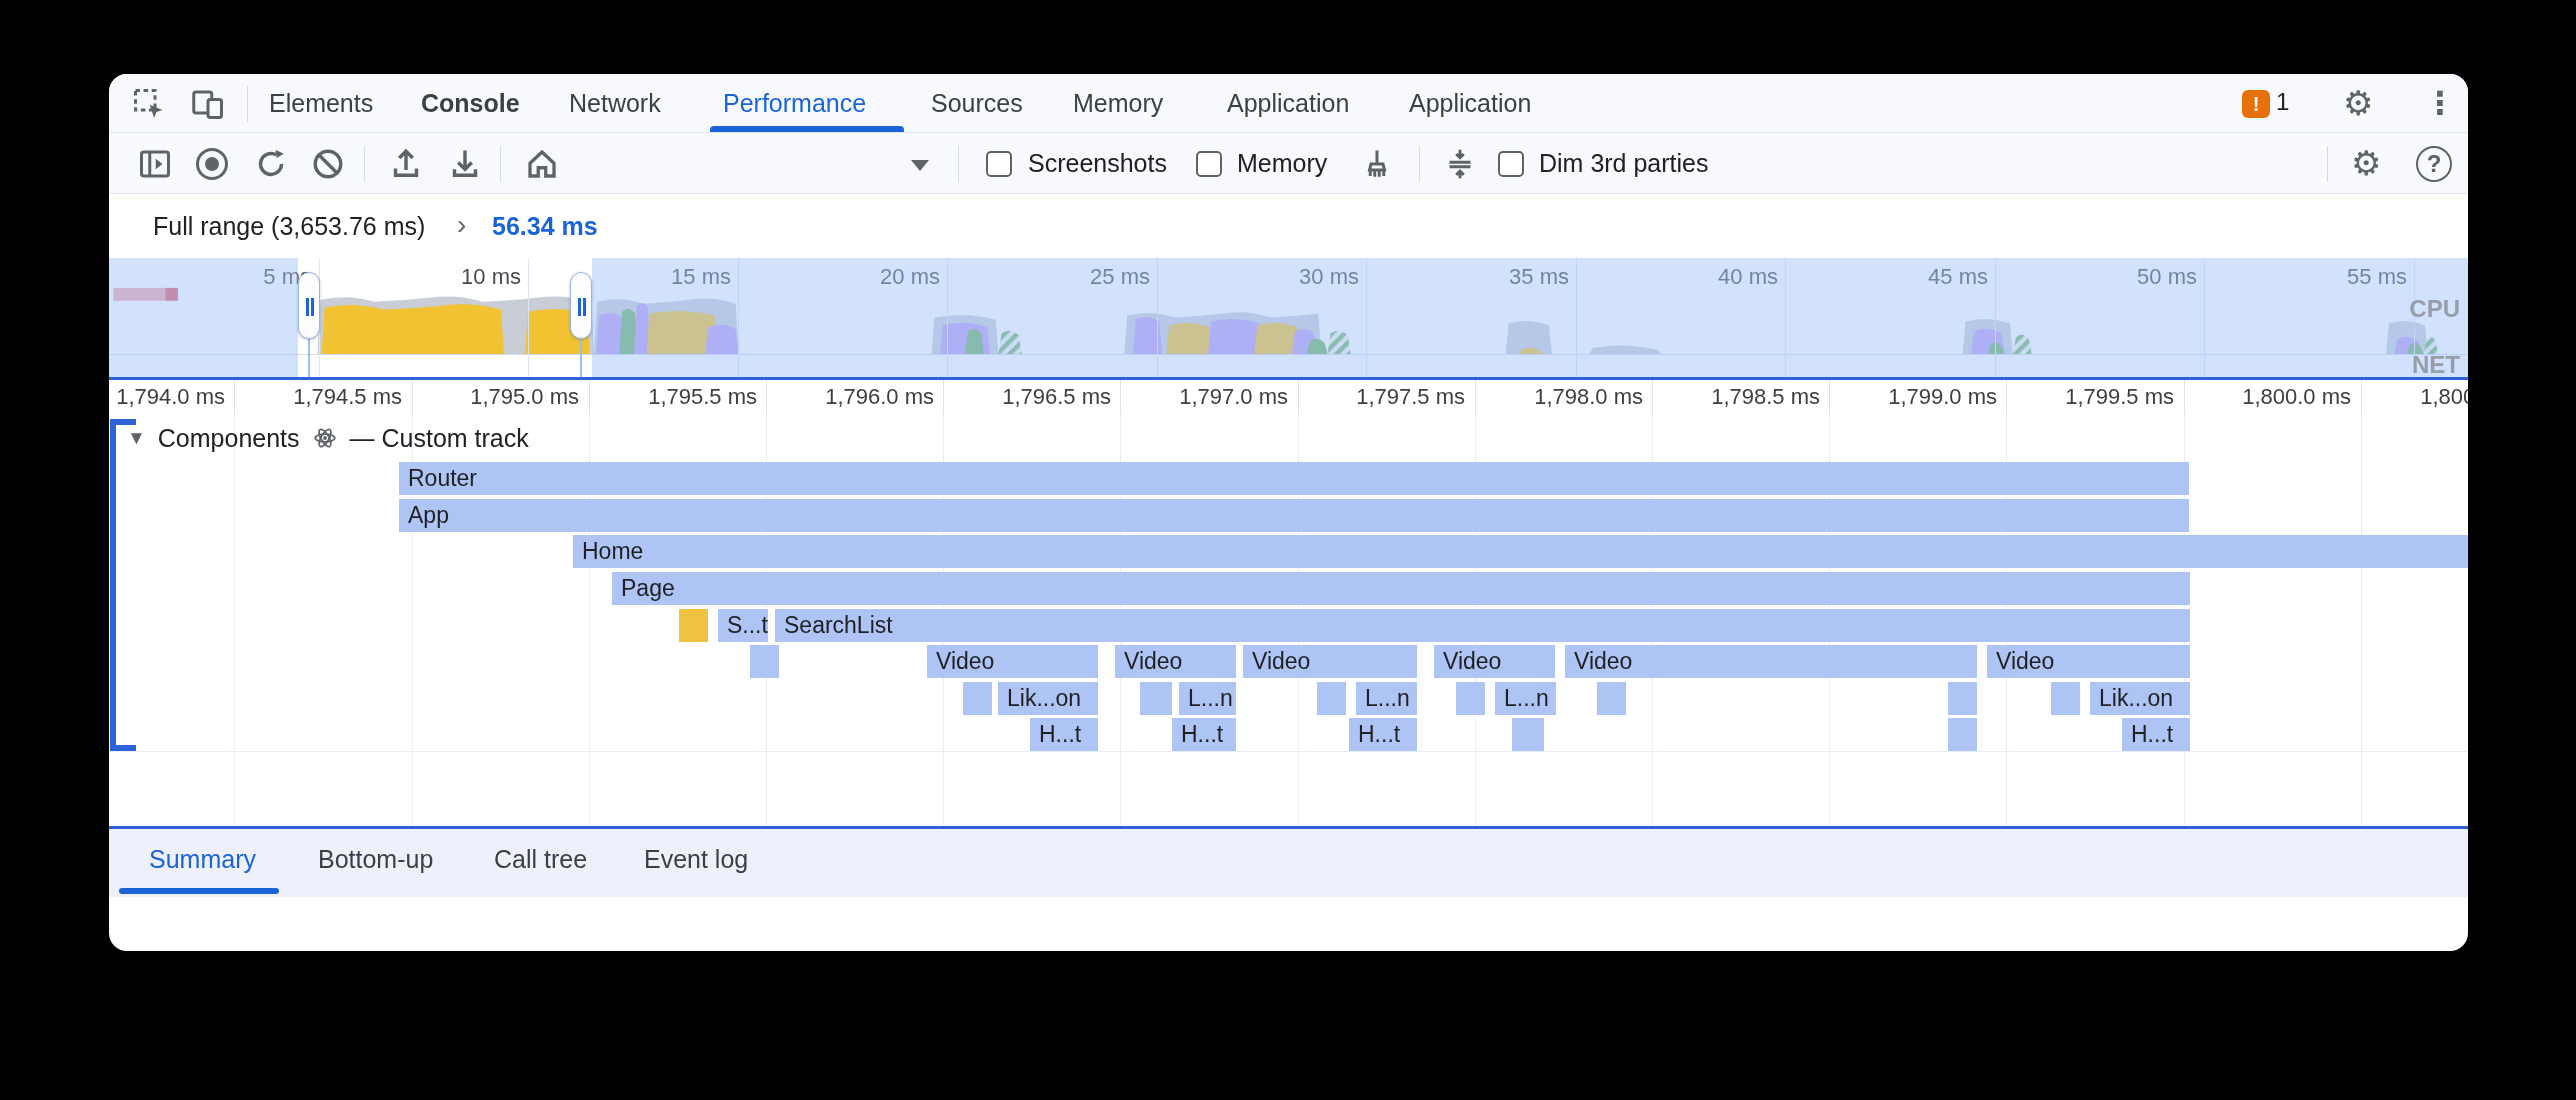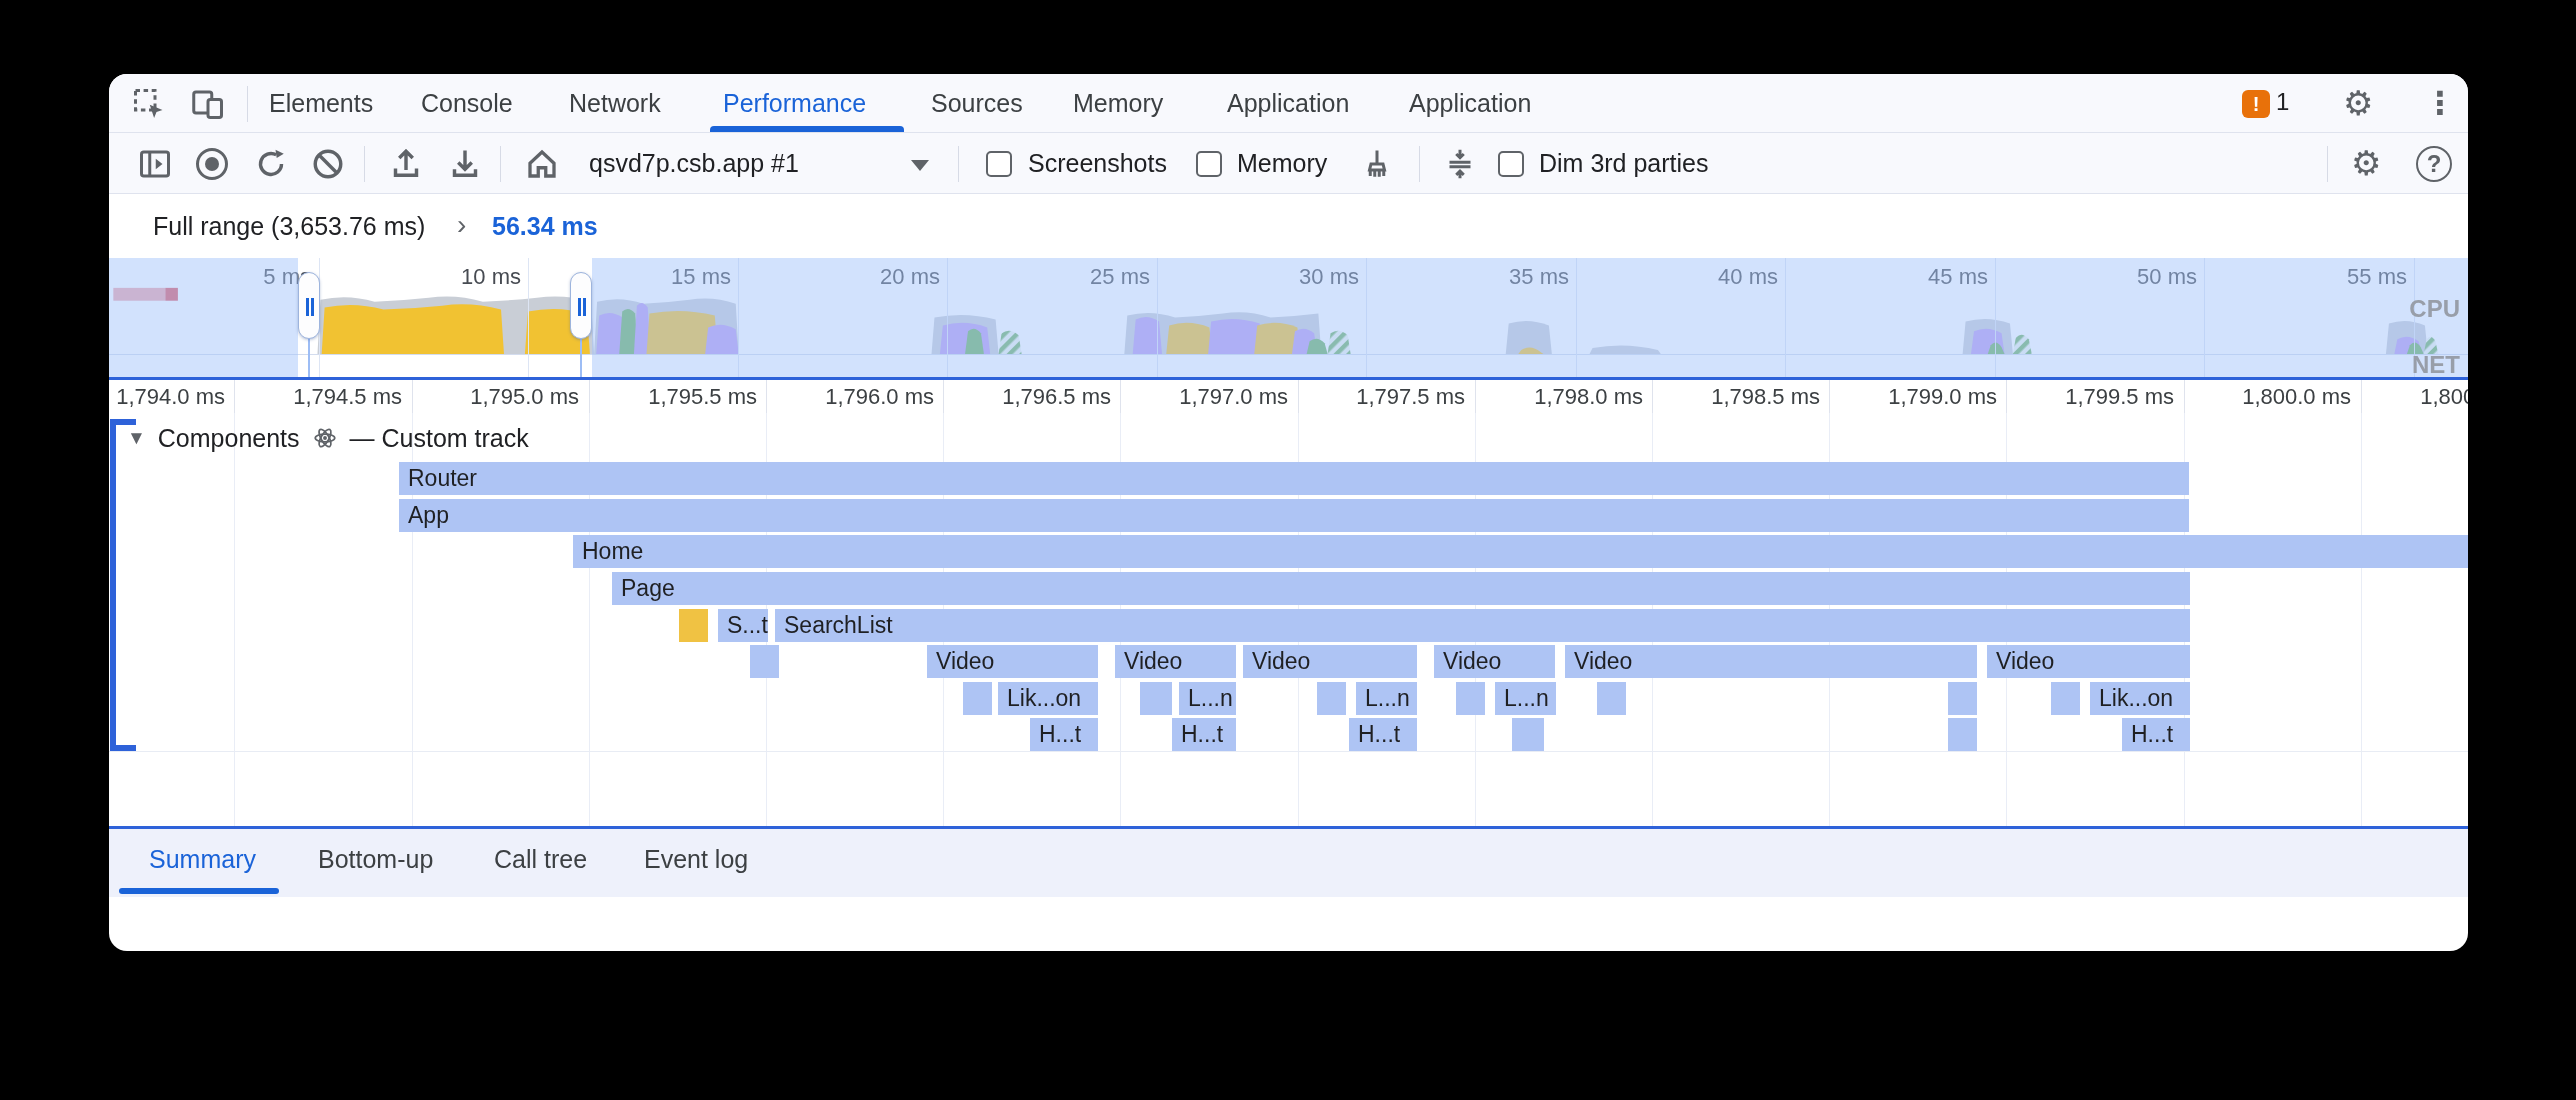--- a/index.html
+++ b/index.html
@@ -108,21 +108,21 @@
       <svg class="icon" viewBox="0 0 24 24">
           <g fill="none" stroke="currentColor" stroke-width="2">
         <rect x="2.5" y="4" width="12" height="14" rx="1.5"></rect>
         <rect x="12" y="9" width="9" height="12" rx="1.5" fill="#f8f9fd"></rect>
           </g>
         </svg>
     </div>
     <div class="vsep" style="left:138px;"></div>
 
     <div class="tab" style="left:156px;">Elements</div>
-    <div class="tab" style="left:308px;">Console</div>
+    <div class="tab" style="left:308px;font-weight:bold;">Console</div>
     <div class="tab" style="left:456px;">Network</div>
     <div class="tab active" style="left:610px;">Performance</div>
     <div class="tab-underline" style="left:601px; width:194px;"></div>
     <div class="tab" style="left:818px;">Sources</div>
     <div class="tab" style="left:960px;">Memory</div>
     <div class="tab" style="left:1114px;">Application</div>
     <div class="tab" style="left:1296px;">Application</div>
 
     <div class="badge" style="left:2133px;">!</div>
     <div class="badgecount" style="left:2167px;">1</div>
@@ -173,21 +173,20 @@
         </svg>
     </div>
     <div class="tbsep" style="left:391px;"></div>
     <div class="tbicon" style="left:415px;">
       <svg class="icon" viewBox="0 0 24 24">
           <g fill="none" stroke="currentColor" stroke-width="2.2">
         <path d="M4 11.5 L12 4 L20 11.5 V20 H14.5 V14.5 H9.5 V20 H4 Z"></path>
           </g>
         </svg>
     </div>
-    <div class="selectlabel" style="left:480px;">qsvd7p.csb.app #1</div>
     <div class="dropdown-arrow" style="left:802px;"></div>
     <div class="tbsep" style="left:849px;"></div>
 
     <div class="checkbox" style="left:877px;"></div>
     <div class="cblabel" style="left:919px;">Screenshots</div>
     <div class="checkbox" style="left:1087px;"></div>
     <div class="cblabel" style="left:1128px;">Memory</div>
     <div class="tbicon" style="left:1250px;">
       <svg class="icon" viewBox="0 0 24 24">
           <g fill="none" stroke="currentColor" stroke-width="2">

